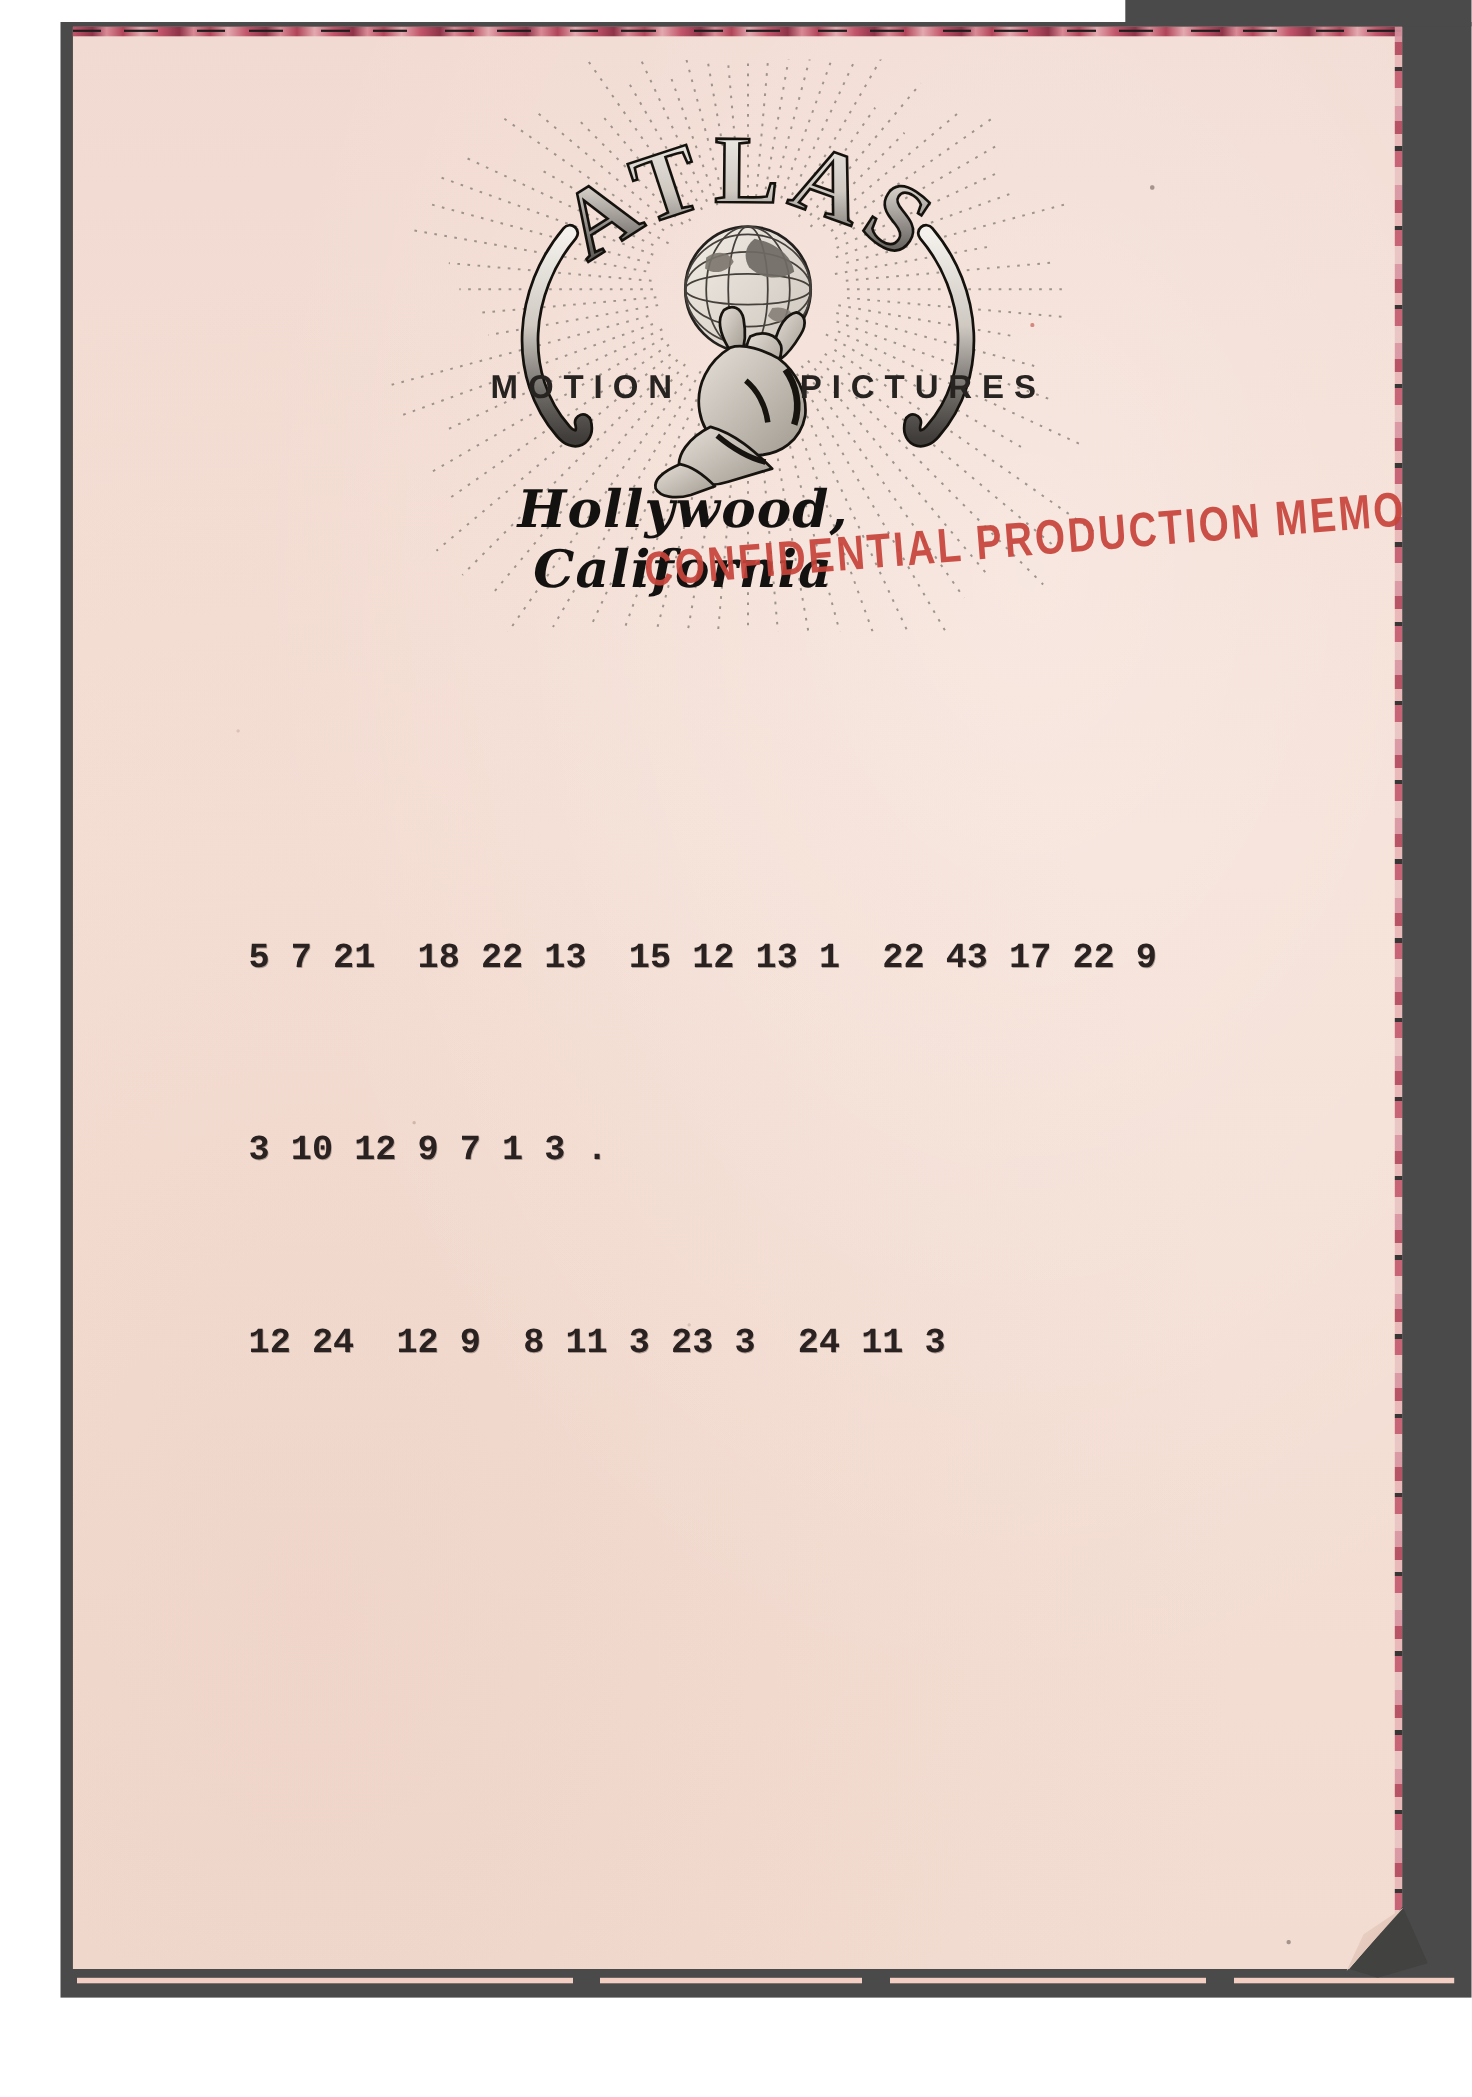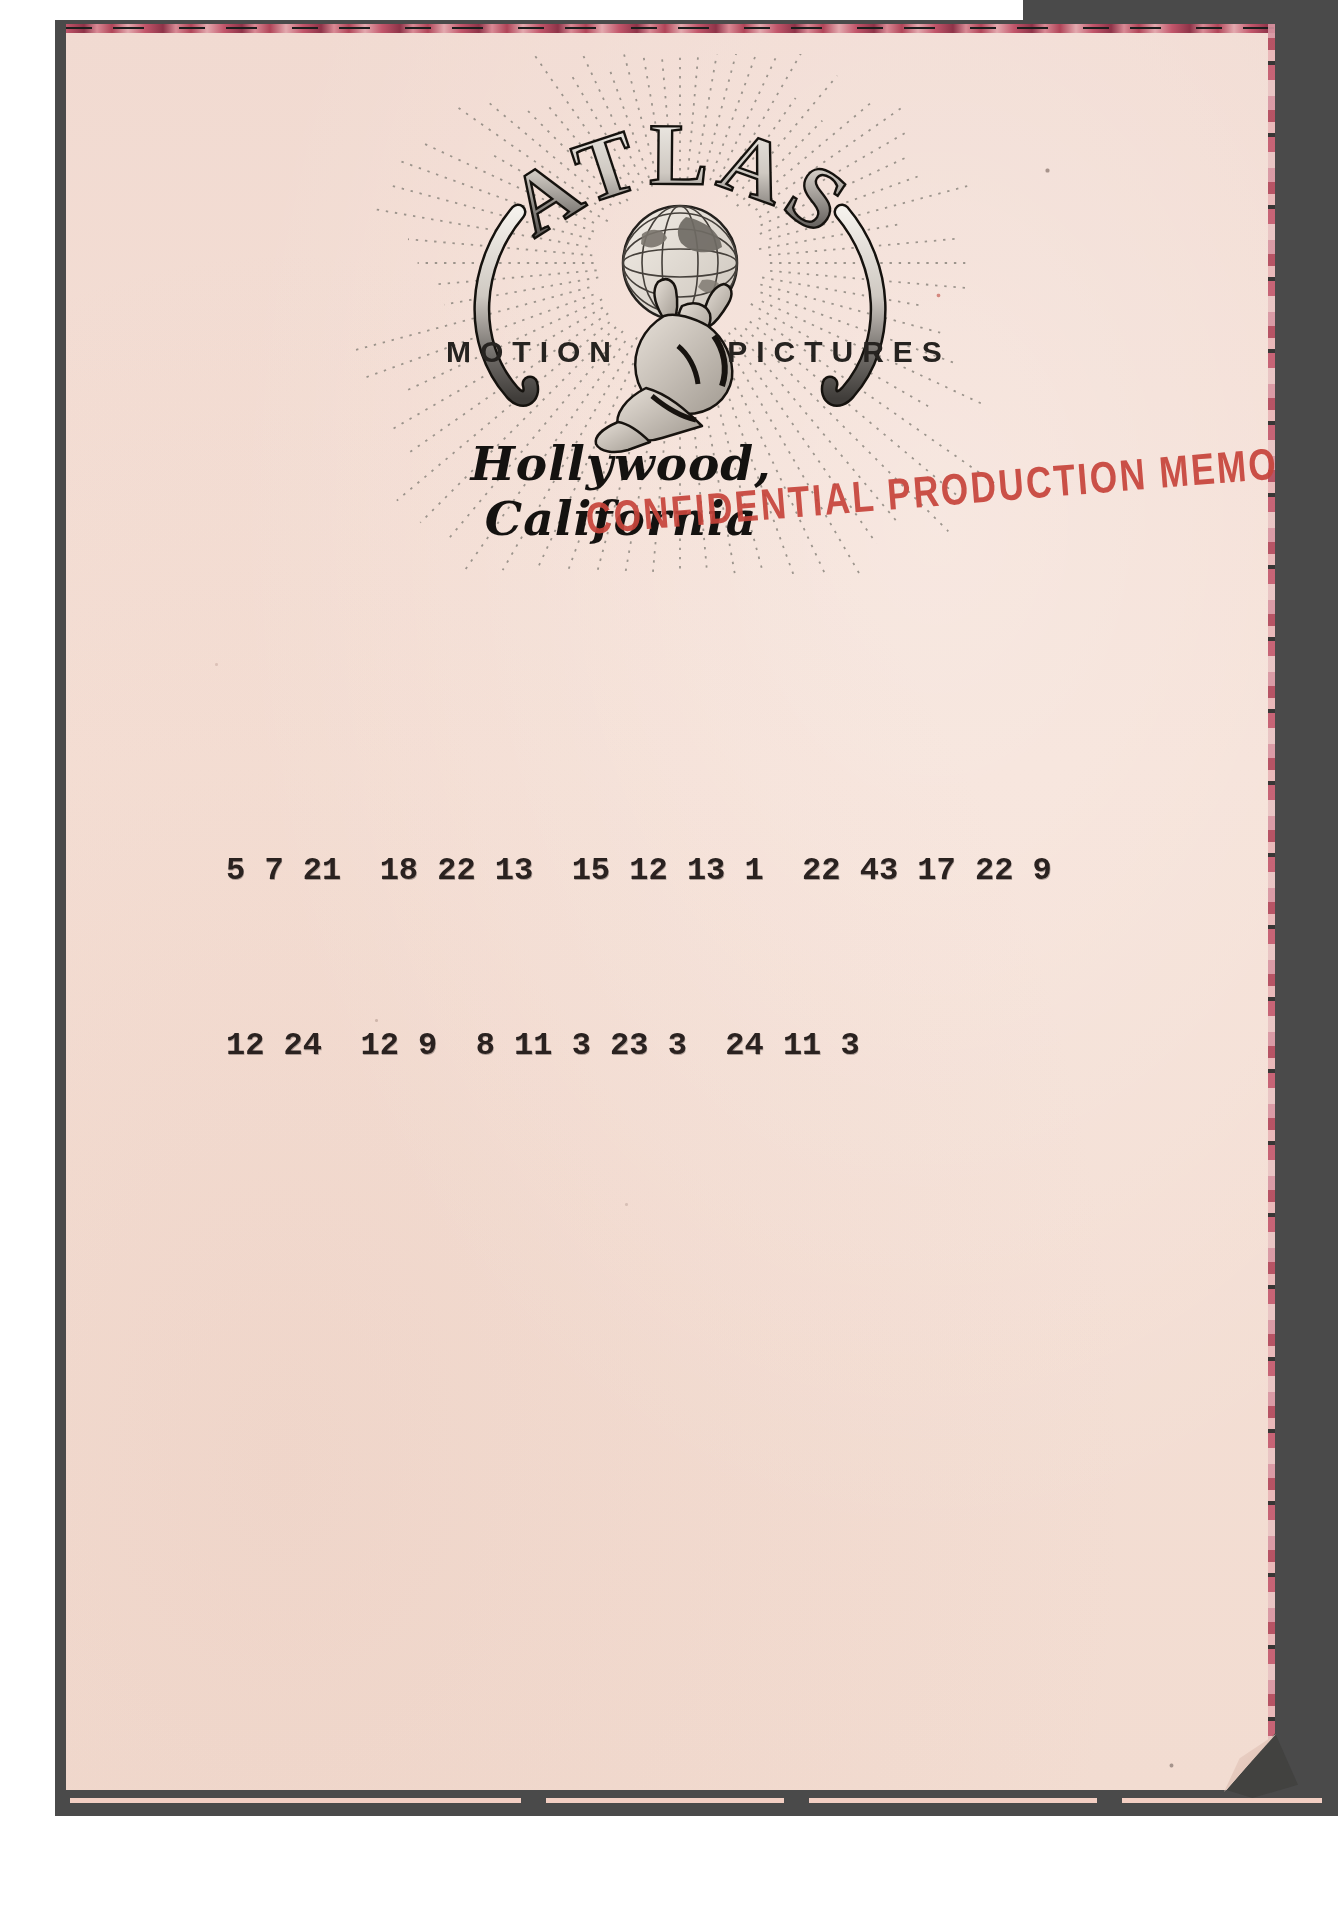--- a/index.html
+++ b/index.html
@@ -196,20 +196,21 @@
     </svg>
 
     <div class="location">Hollywood, California</div>
 
     <div class="stamp">
       <span class="stamp-inner">CONFIDENTIAL PRODUCTION MEMO</span>
     </div>
 
     <div class="typed">
       <div class="line">5 7 21  18 22 13  15 12 13 1  22 43 17 22 9</div>
+      <div class="line">3 10 12 9 7 1 3 .</div>
       <div class="line">12 24  12 9  8 11 3 23 3  24 11 3</div>
       
       
     </div>
 
     <div class="specks"></div>
     <div class="crease"></div>
   </div>
 
   <div class="fold-shadow"></div>

